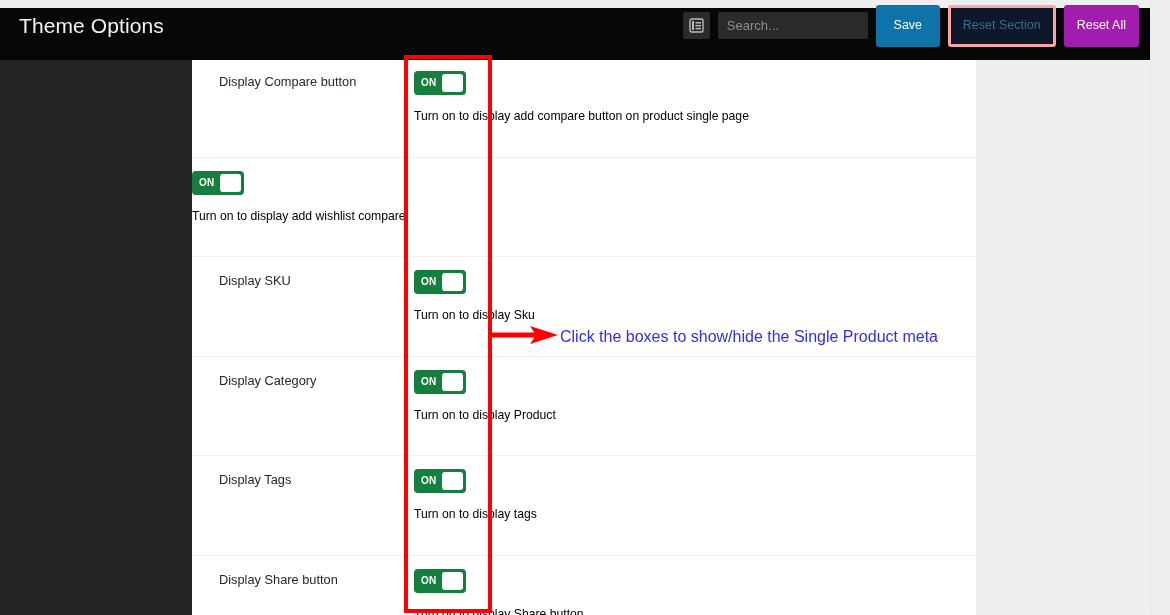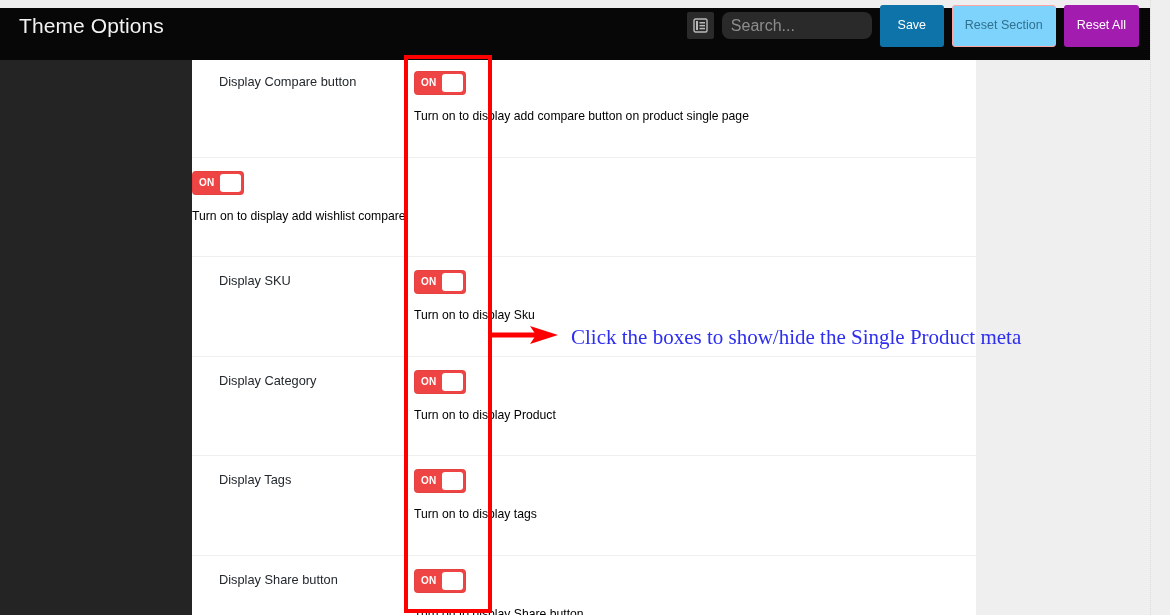--- a/index.html
+++ b/index.html
@@ -60,23 +60,23 @@
     justify-content: center;
     cursor: pointer;
   }
   .icon-btn svg { display: block; }
 
   .search-box {
     width: 150px;
     height: 27px;
     background: #2a2a2a;
     border: none;
-    border-radius: 8px;
+    border-radius: 2px;
     color: #9a9a9a;
-    font-size: 16px;
+    font-size: 13px;
     font-family: "Liberation Sans", sans-serif;
     padding: 0 9px;
     outline: none;
   }
   .search-box::placeholder { color: #8d8d8d; }
 
   .btn {
     height: 42px;
     border-radius: 3px;
     font-size: 12.5px;
@@ -86,23 +86,23 @@
     line-height: 1;
     white-space: nowrap;
     border: 1px solid transparent;
   }
   .btn-save {
     background: #0e73a8;
     color: #ffffff;
     min-width: 64px;
   }
   .btn-reset-section {
-    background: #7dd3fc;
+    background: #0f172a;
     color: #31708f;
-    border: 1px solid #fca5a5;
+    border: 3px solid #fca5a5;
   }
   .btn-reset-all {
     background: #a21caf;
     color: #ffffff;
   }
 
   
   .sidebar {
     position: absolute;
     left: 0;
@@ -153,21 +153,21 @@
   .field-control {
     flex: 1;
     padding-left: 0px;
     position: relative;
   }
 
   
   .toggle {
     width: 52px;
     height: 24px;
-    background: #ef4444;
+    background: #15803d;
     border-radius: 4px;
     position: relative;
     display: inline-block;
     cursor: pointer;
     box-shadow: inset 0 0 0 1px rgba(0,0,0,.04);
     padding-left: 45px;
   }
   .toggle .on-label {
     position: absolute;
     left: 7px;
@@ -222,26 +222,26 @@
     position: absolute;
     left: 492px;
     top: 322px;
     z-index: 21;
     display: flex;
     align-items: center;
     pointer-events: none;
   }
   .anno-arrow { display: block; }
   .anno-text {
-    font-family: Liberation Serif, serif;
-    font-size: 21px;
+    font-family: Liberation Sans, sans-serif;
+    font-size: 16px;
     color: #2e2ef0;
     white-space: nowrap;
     line-height: 1;
-    margin-left: 13px;
+    margin-left: 2px;
   }
 </style>
 </head>
 <body>
 
 <div id="app">
 
   <div class="topbar">
     <div class="topbar-title">Theme Options</div>
 

